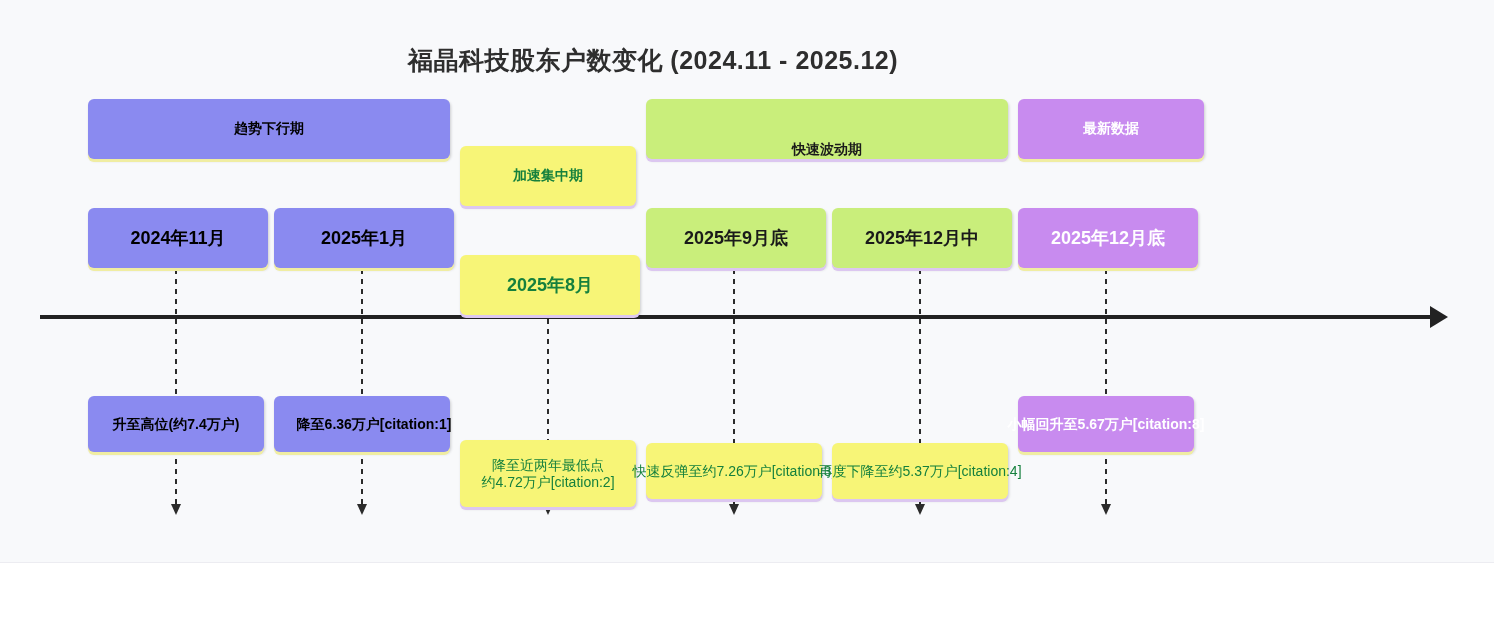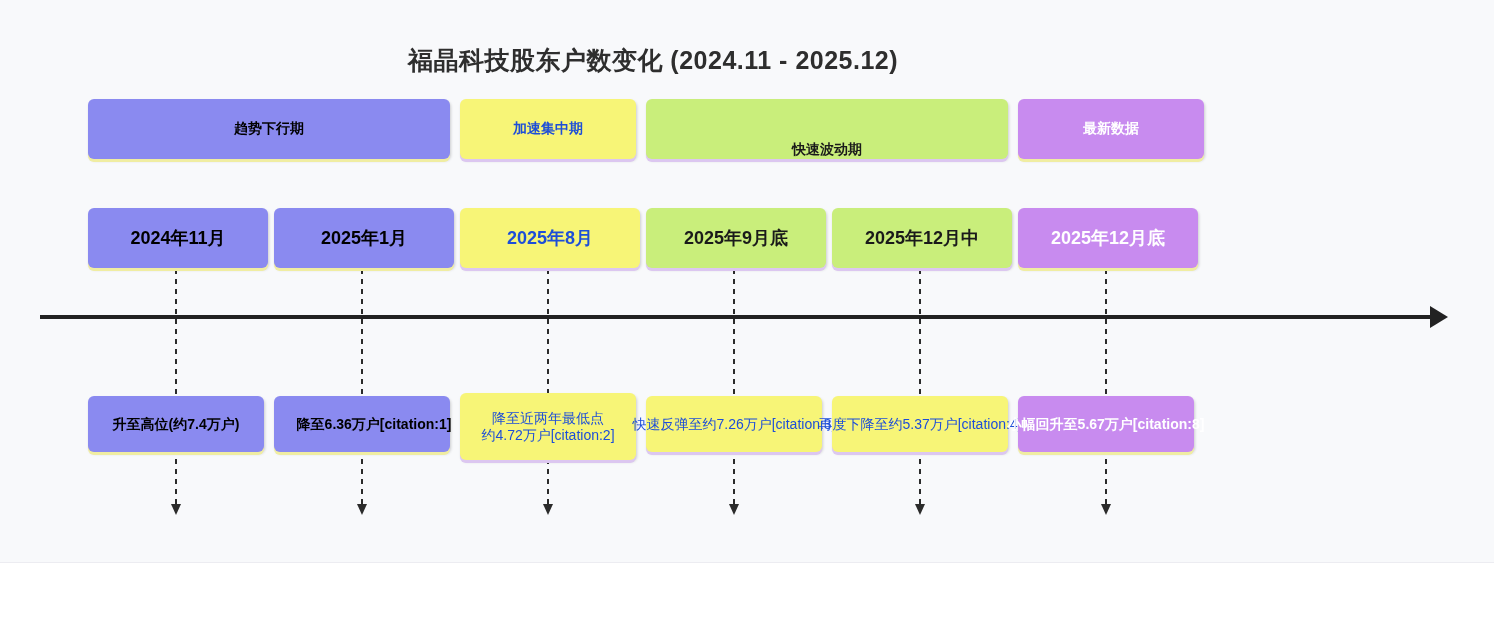--- a/index.html
+++ b/index.html
@@ -17,21 +17,21 @@
     text-align:center; font-size:25px; font-weight:bold; color:#2e2e2e;
     letter-spacing:0.5px;
     margin-left:22px;
   }
   .node {
     position:absolute; display:flex; align-items:center; justify-content:center;
     border-radius:6px; box-sizing:border-box; text-align:center; z-index:2;
   }
   .purple { background:#8a8af0; color:#000000; box-shadow:0 3px 0 0 #f0eda2, 1px 2px 3px rgba(0,0,0,0.18); }
   .violet { background:#c88bef; color:#ffffff; box-shadow:0 3px 0 0 #f0eda2, 1px 2px 3px rgba(0,0,0,0.18); }
-  .yellow { background:#f7f577; color:#1d4ed8; box-shadow:0 3px 0 0 #dcc7f0, 1px 2px 3px rgba(0,0,0,0.18); }
+  .yellow { background:#f7f577; color:#15803d; box-shadow:0 3px 0 0 #dcc7f0, 1px 2px 3px rgba(0,0,0,0.18);margin-top:47px; }
   .green  { background:#c9ee7b; color:#1a1a1a; box-shadow:0 3px 0 0 #dcc7f0, 1px 2px 3px rgba(0,0,0,0.18); }
   .phase, .date { font-weight:bold; }
   .phase { top:99px; height:60px; font-size:14px; }
   .date  { top:208px; height:60px; width:180px; font-size:18px; }
   .evt   { top:396px; height:56px; width:176px; font-size:14px; flex-direction:column; }
   .evt.purple, .evt.violet { font-weight:bold; }
   .evt span { display:block; white-space:nowrap; line-height:17px; position:relative; z-index:3; }
   .evt.tall { top:393px; height:67px; }
   .dash {
     position:absolute; top:269px; width:2px; height:236px; z-index:1;

